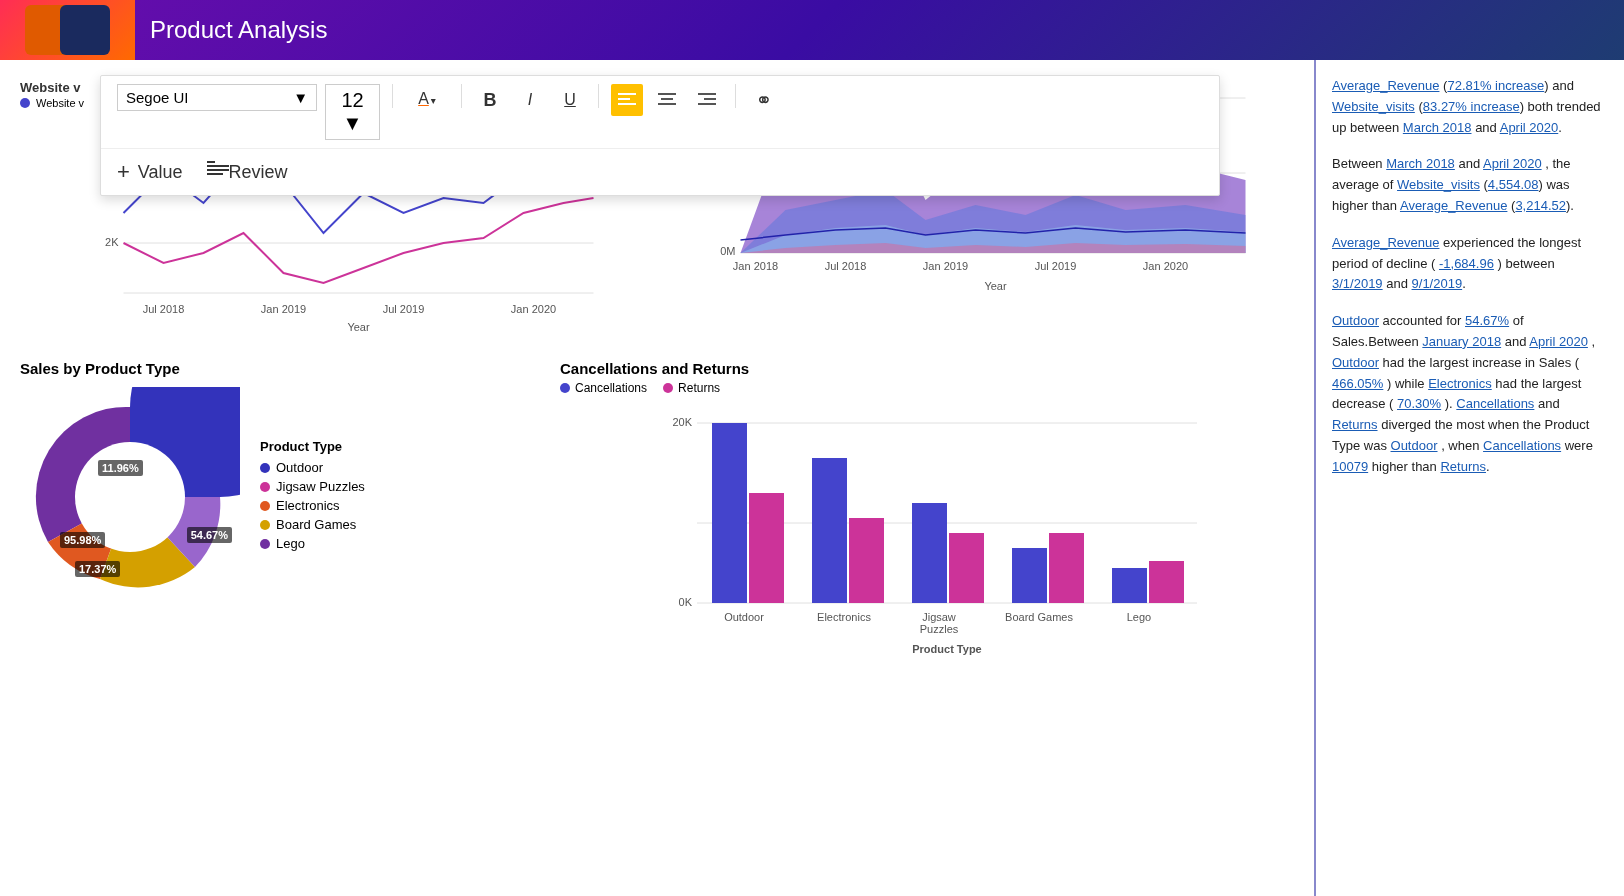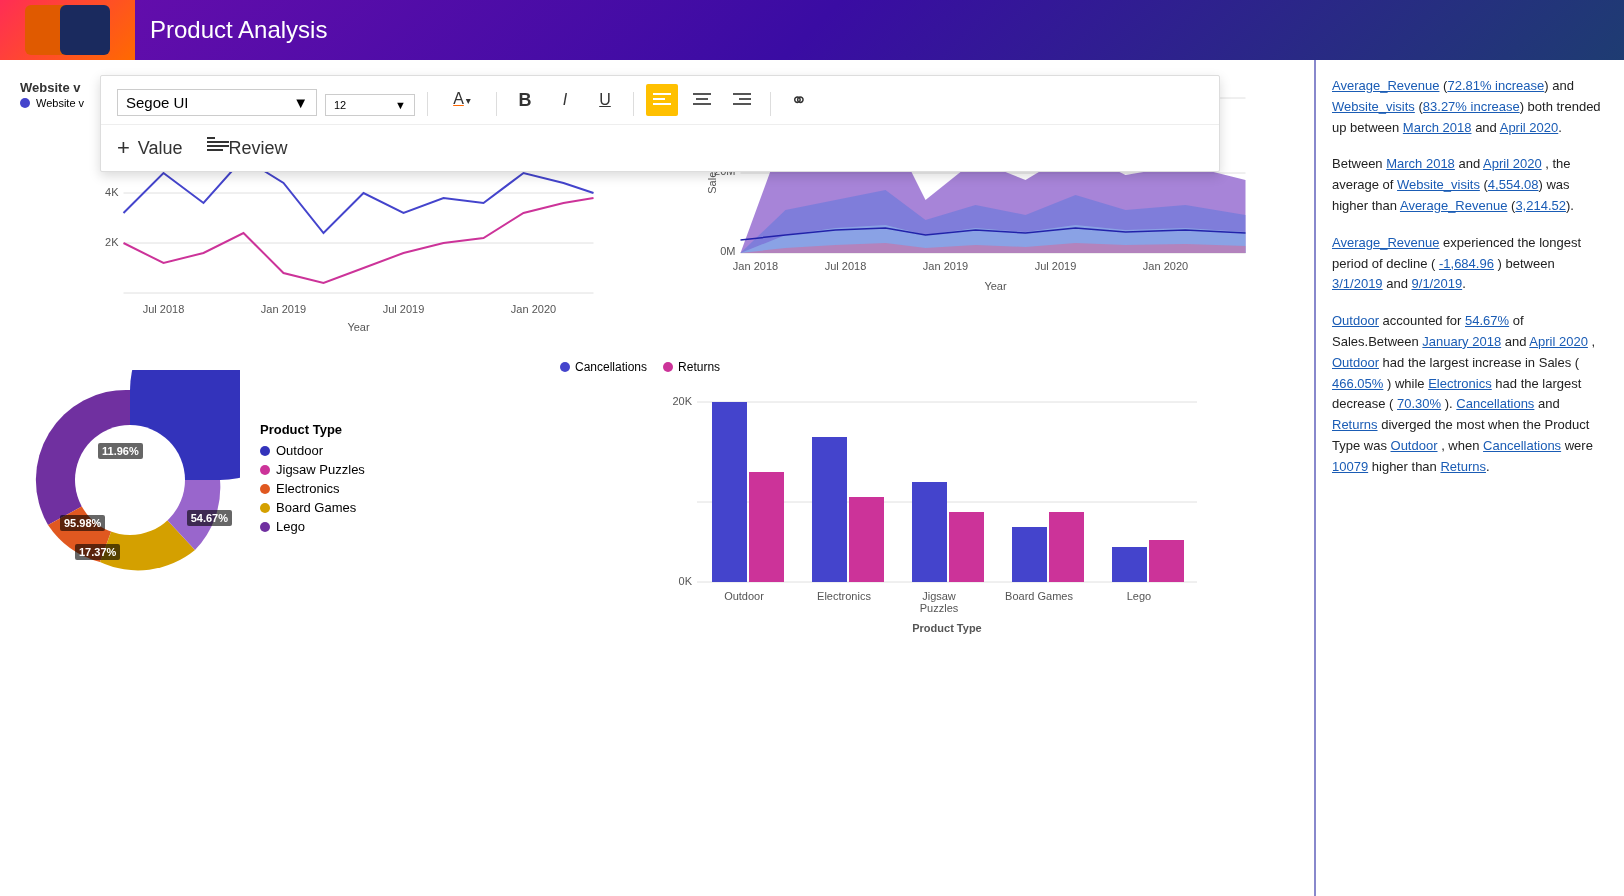--- a/index.html
+++ b/index.html
@@ -58,44 +58,45 @@
       top: 75px; left: 100px;
       width: 1120px;
       background: white;
       border: 1px solid #ddd;
       box-shadow: 0 4px 12px rgba(0,0,0,0.15);
       z-index: 100;
       border-radius: 2px;
     }
     .toolbar-row1 {
       display: flex;
-      align-items: flex-end;
+      align-items: flex-start;
       padding: 8px 16px;
       border-bottom: 1px solid #eee;
       gap: 8px;
     }
     .font-select {
       border: 1px solid #ccc;
       padding: 4px 8px;
       font-size: 15px;
       width: 200px;
       display: flex;
       align-items: center;
       justify-content: space-between;
       cursor: pointer;
     }
     .font-size-select {
       border: 1px solid #ccc;
       padding: 4px 8px;
-      font-size: 11px;
-      width: 90px;
+      font-size: 20px;
+      width: 55px;
       display: flex;
       align-items: center;
       justify-content: space-between;
       cursor: pointer;
+      flex-direction: column;
     }
     .tb-sep { width: 1px; height: 24px; background: #ddd; margin: 0 4px; }
     .tb-btn {
       width: 32px; height: 32px;
       display: flex; align-items: center; justify-content: center;
       cursor: pointer;
       border-radius: 2px;
       font-size: 16px;
       color: #333;
     }
@@ -346,20 +347,21 @@
           <text x="350" y="190" text-anchor="middle" class="axis-label">Jul 2019</text>
           <text x="460" y="190" text-anchor="middle" class="axis-label">Jan 2020</text>
           <text x="290" y="210" text-anchor="middle" class="axis-label">Year</text>
         </svg>
       </div>
     </div>
 
     <div class="bottom-charts">
 
       <div class="bottom-left">
+        <div style="font-size:15px; font-weight:600; margin-bottom:8px;">Sales by Product Type</div>
         <div class="donut-wrap">
           <div style="position:relative; width:220px; height:220px; flex-shrink:0;">
             <svg width="220" height="220" viewBox="0 0 220 220">
 
               <path d="M110,110 L200,110 A90,90 0 1,0 110,20 Z" fill="#3333bb"></path>
 
               <path d="M110,110 L110,20 A90,90 0 0,0 28,155 Z" fill="#7030a0"></path>
 
               <path d="M110,110 L28,155 A90,90 0 0,0 80,192 Z" fill="#e05820"></path>
 
@@ -395,20 +397,21 @@
             </div>
             <div class="legend-item">
               <span class="legend-dot" style="background:#7030a0;"></span>
               <span>Lego</span>
             </div>
           </div>
         </div>
       </div>
 
       <div class="bottom-right">
+        <div style="font-size:15px; font-weight:600; margin-bottom:4px;">Cancellations and Returns</div>
         <div style="display:flex; align-items:center; gap:16px; margin-bottom:8px;">
           <div style="display:flex;align-items:center;gap:5px;">
             <span style="width:10px;height:10px;border-radius:50%;background:#4444cc;display:inline-block;"></span>
             <span style="font-size:12px;">Cancellations</span>
           </div>
           <div style="display:flex;align-items:center;gap:5px;">
             <span style="width:10px;height:10px;border-radius:50%;background:#cc3399;display:inline-block;"></span>
             <span style="font-size:12px;">Returns</span>
           </div>
         </div>

